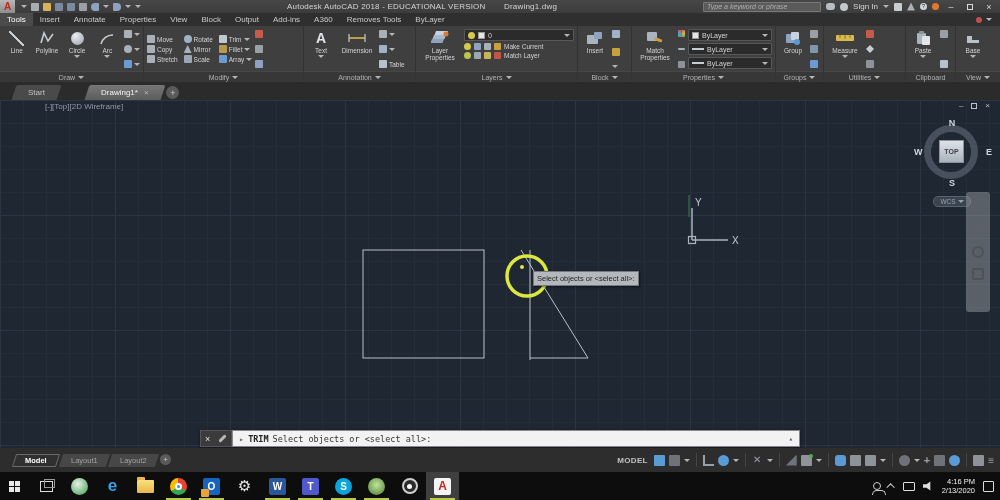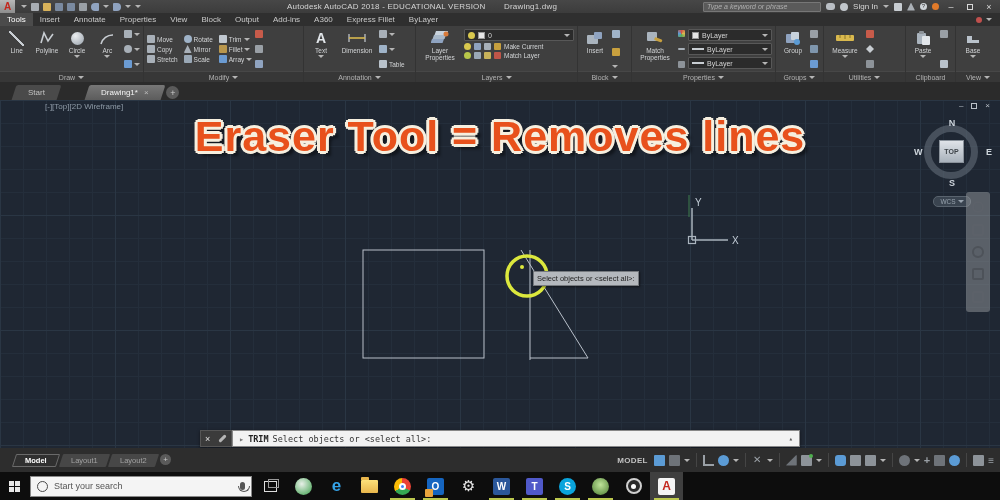--- a/index.html
+++ b/index.html
@@ -191,21 +191,21 @@
   <div class="ribbontabs">
     <div class="rtab active">Tools</div>
     <div class="rtab">Insert</div>
     <div class="rtab">Annotate</div>
     <div class="rtab">Properties</div>
     <div class="rtab">View</div>
     <div class="rtab">Block</div>
     <div class="rtab">Output</div>
     <div class="rtab">Add-ins</div>
     <div class="rtab">A360</div>
-    <div class="rtab">Express Fillet</div>
+    <div class="rtab">Removes Tools</div>
     <div class="rtab">ByLayer</div>
     <div class="rtabs-right">
       <span class="round-dot" style="background:#c0504d;width:6px;height:6px"></span>
       <span class="cdown"></span>
     </div>
   </div>
 
   <div class="ribbon">
 
     <div class="panel" style="width:144px">
@@ -592,21 +592,20 @@
 
   <div class="canvas">
     <div class="vp-label">[-][Top][2D Wireframe]</div>
 
     <div class="canvas-winctl">
       <span>–</span>
       <span class="maxbox" style="border-color:#b9c0c8"></span>
       <span>×</span>
     </div>
 
-    <div class="overlay-title">Eraser Tool = Removes lines</div>
 
     <svg class="linework" width="1000" height="348" viewBox="0 0 1000 348">
 
       <rect x="363" y="150" width="121" height="108" fill="none" stroke="#b9c0ca" stroke-width="1"></rect>
 
       <line x1="530" y1="150" x2="530" y2="260" stroke="#b9c0ca" stroke-width="1"></line>
       <line x1="521" y1="150" x2="588" y2="258" stroke="#b9c0ca" stroke-width="1"></line>
       <line x1="530" y1="258" x2="588" y2="258" stroke="#b9c0ca" stroke-width="1"></line>
 
       <line x1="689" y1="95" x2="689" y2="117" stroke="#3f7f4f" stroke-width="1"></line>
@@ -710,25 +709,20 @@
 
   <div class="taskbar">
     <div class="start-btn">
       <span class="winlogo">
           <div></div>
           <div></div>
           <div></div>
           <div></div>
         </span>
     </div>
-    <div class="tb-search">
-      <span class="cortana-ring"></span>
-      <input placeholder="Start your search" style="">
-      <span class="mic"></span>
-    </div>
     <span class="taskview"></span>
     <div class="tb-apps">
       <div class="tb-app">
           <span class="app-circle" style="background:radial-gradient(circle at 40% 35%, #e8f0e8, #3a9e4a)"></span>
         </div>
       <div class="tb-app">
           <span class="edge-e">e</span>
         </div>
       <div class="tb-app">
           <span class="folder-ic"></span>
@@ -765,15 +759,26 @@
       <div class="tb-app">
           <span class="rec-ic">
             <div></div>
           </span>
         </div>
       <div class="tb-app active-app">
           <span class="acad-tb">A</span>
           <span class="runline"></span>
         </div>
     </div>
+    <div class="systray">
+      <span class="people-ic"></span>
+      <span class="chev-up"></span>
+      <span class="net-ic"></span>
+      <span class="spk-ic"></span>
+      <div class="tray-time">
+        <div>4:16 PM</div>
+        <div>2/13/2020</div>
+      </div>
+      <span class="action-ic"></span>
+    </div>
   </div>
 
 </div>
 
 </body></html>

